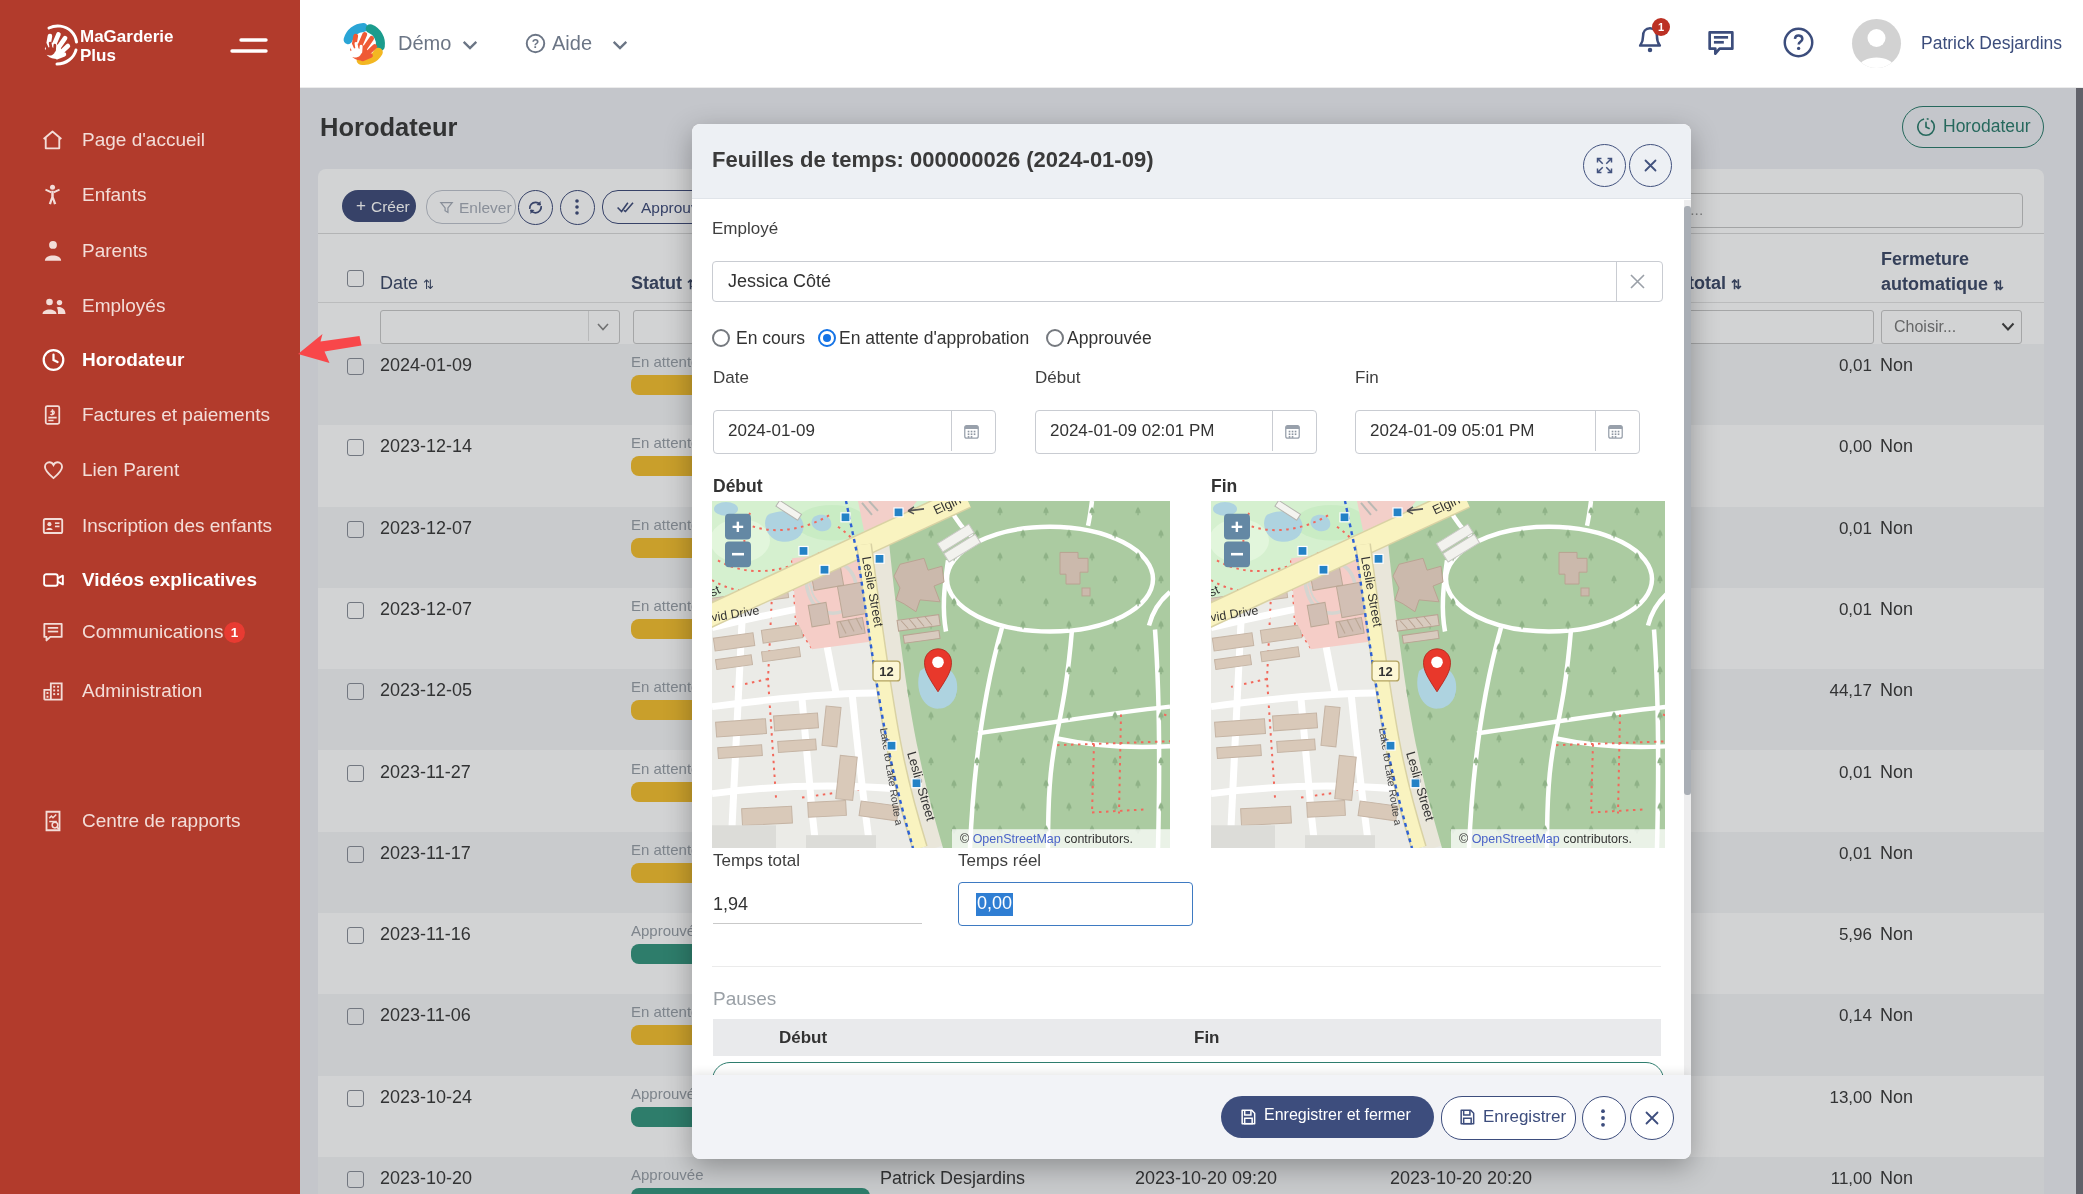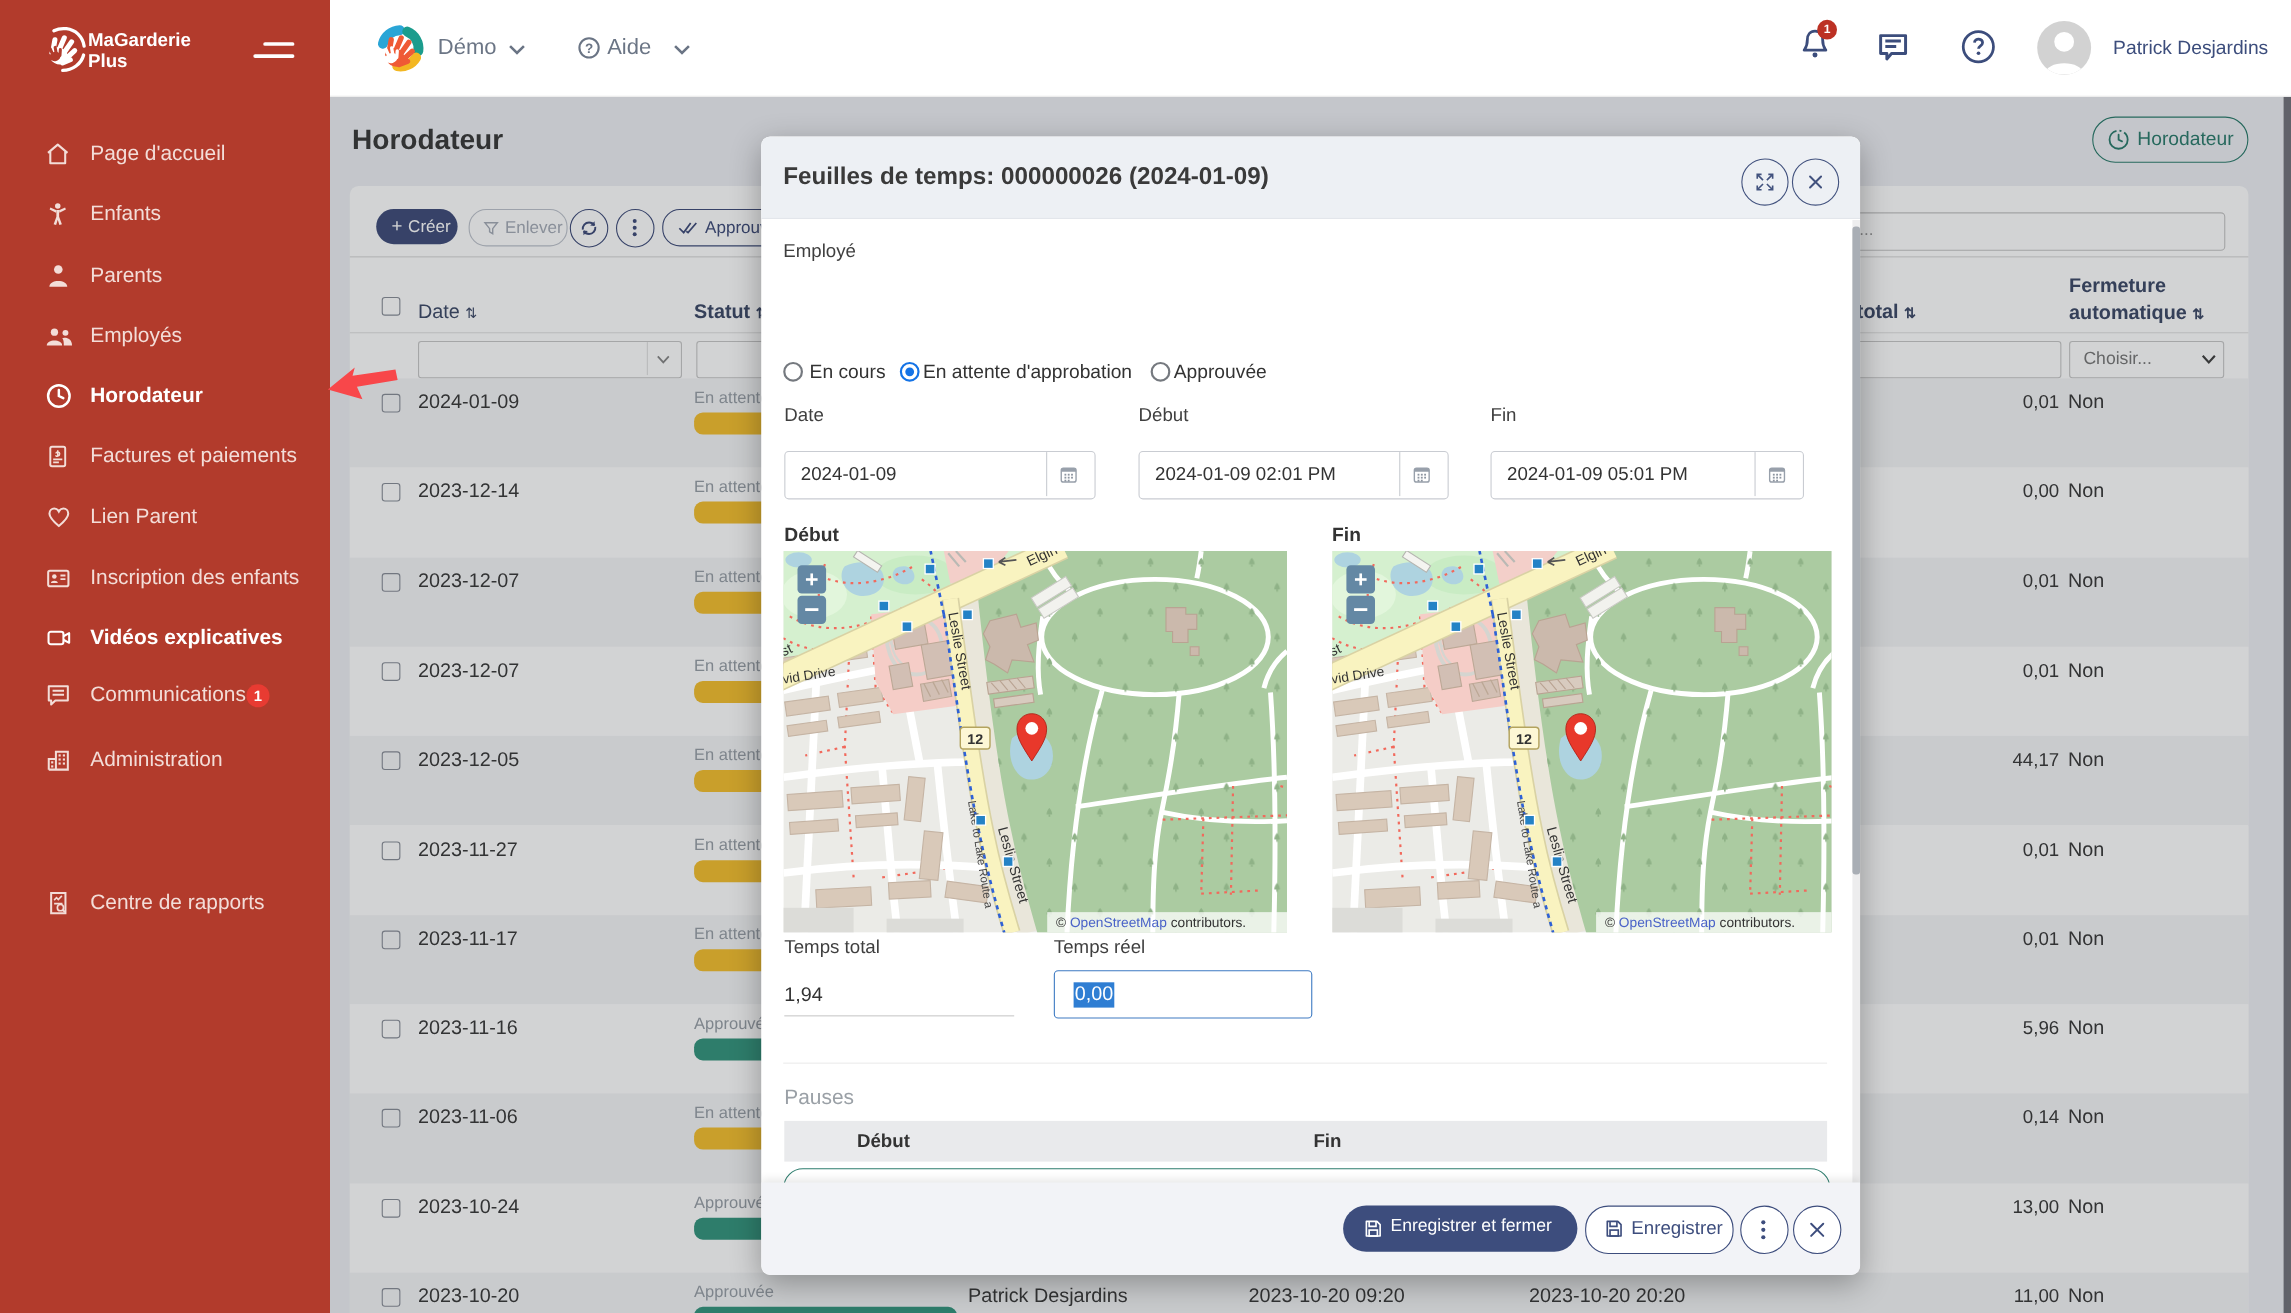--- a/index.html
+++ b/index.html
@@ -610,20 +610,27 @@
         </g>
       </svg>
   </div>
   <div class="a" style="left:937px;top:20px;width:41px;height:41px;border:1.5px solid #42527e;border-radius:50%;">
     <svg class="a" style="left:14px;top:14px" width="13" height="13" viewBox="0 0 13 13">
         <path d="M1.5,1.5 L11.5,11.5 M11.5,1.5 L1.5,11.5" stroke="#42527e" stroke-width="1.8" stroke-linecap="round"></path>
       </svg>
   </div>
 
   <div class="a" style="left:20px;top:95px;font-size:17px;color:#3f3f3f;">Employé</div>
+  <div class="a" style="left:20px;top:137px;width:949px;height:39px;border:1px solid #c9ccd2;border-radius:4px;">
+    <div class="a" style="left:15px;top:9px;font-size:18px;color:#333;">Jessica Côté</div>
+    <div class="a" style="left:903px;top:0;width:45px;height:39px;border-left:1px solid #c9ccd2;"></div>
+    <svg class="a" style="left:916px;top:11px" width="17" height="17" viewBox="0 0 17 17">
+        <path d="M2,2 L15,15 M15,2 L2,15" stroke="#9aa0a8" stroke-width="1.6"></path>
+      </svg>
+  </div>
 
   <div class="a" style="left:20px;top:205px;width:14px;height:14px;border:2px solid #75797f;border-radius:50%;"></div>
   <div class="a" style="left:44px;top:204px;font-size:17.5px;color:#333;">En cours</div>
   <div class="a" style="left:126px;top:205px;width:14px;height:14px;border:2px solid #1473e6;border-radius:50%;">
       <div class="a" style="left:3px;top:3px;width:8px;height:8px;border-radius:50%;background:#1473e6;"></div>
     </div>
   <div class="a" style="left:147px;top:204px;font-size:17.5px;color:#333;">En attente d'approbation</div>
   <div class="a" style="left:354px;top:205px;width:14px;height:14px;border:2px solid #75797f;border-radius:50%;"></div>
   <div class="a" style="left:375px;top:204px;font-size:17.5px;color:#333;">Approuvée</div>
 

